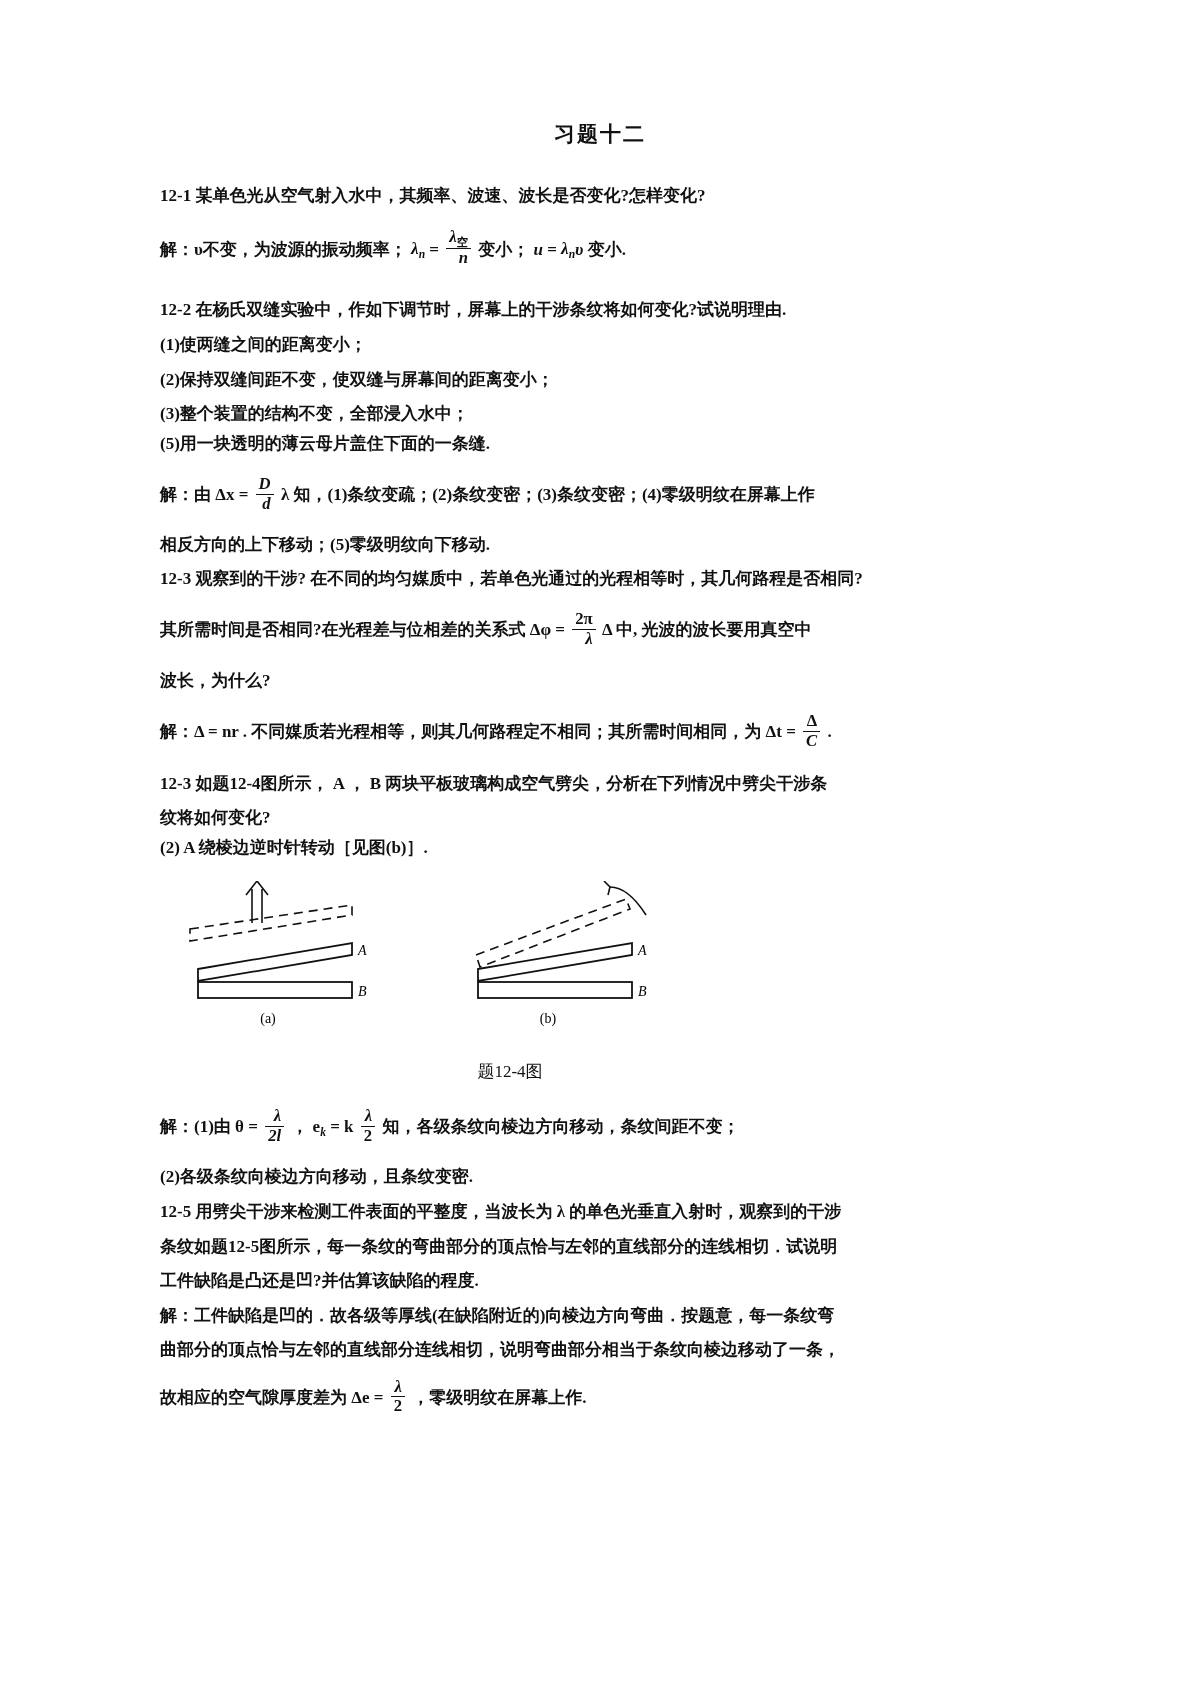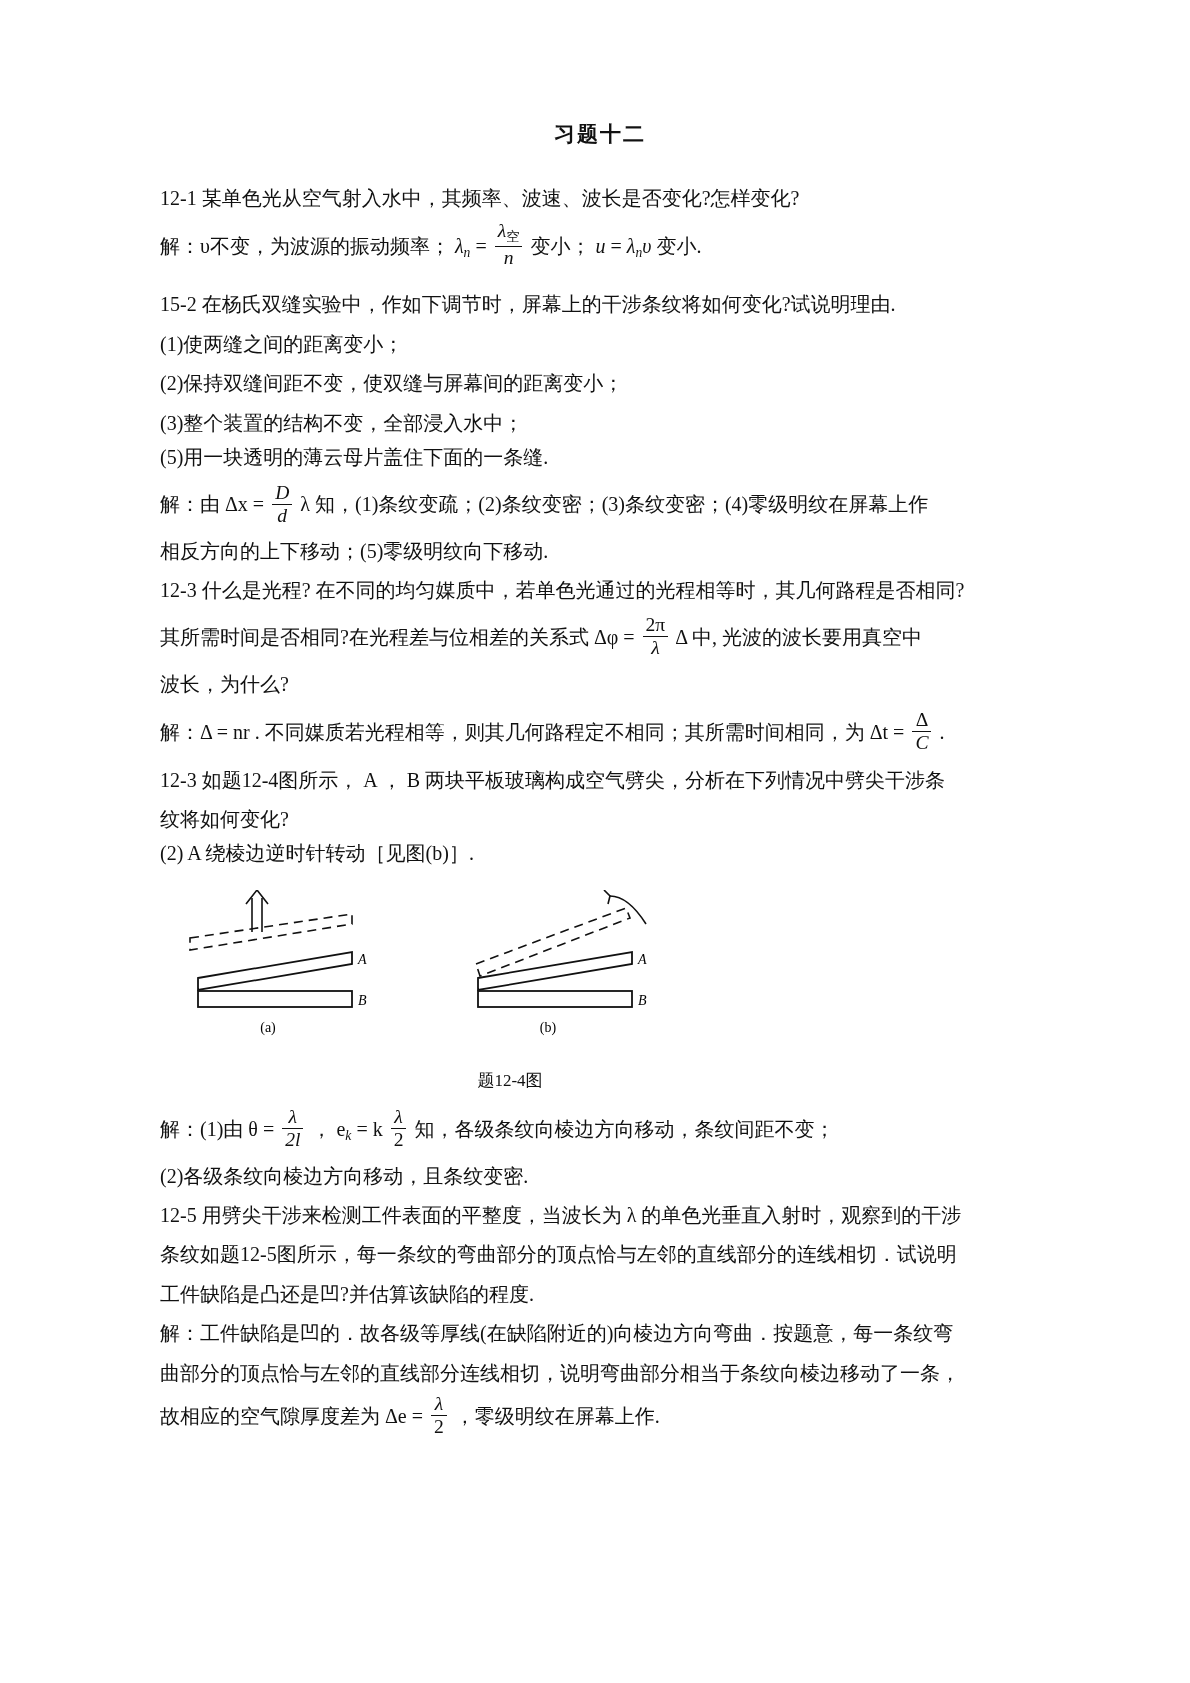--- a/index.html
+++ b/index.html
@@ -29,38 +29,39 @@
     width: 880px;
   }
   .doc-title {
     text-align: center;
     font-size: 21px;
     letter-spacing: 2px;
     margin: 0 0 34px 0;
     font-family: "Liberation Serif", "DejaVu Serif", serif;
   }
   .para {
-    font-size: 20px;
+    font-size: 17px;
     line-height: 1.62;
     margin: 0 0 6px 0;
     text-align: justify;
+    font-weight: bold;
   }
   .para.gap-top { margin-top: 17px; }
   .para.tight { margin-bottom: 2px; margin-top: 7px; }
   .qnum { font-family: "Liberation Serif", serif; }
   .mi { font-style: italic; font-family: "Liberation Serif", "DejaVu Serif", serif; }
   .mn { font-family: "Liberation Serif", "DejaVu Serif", serif; }
   .sub { font-size: 0.68em; vertical-align: -0.32em; font-style: italic;}
   .subn { font-size: 0.68em; vertical-align: -0.32em; font-style: normal;}
   .frac {
     display: inline-block;
     vertical-align: -0.52em;
-    text-align: center;
+    text-align: right;
     line-height: 1.12;
-    margin: 0 3px;
+    margin: 12px 3px;
     font-size: 0.98em;
   }
   .frac .num { display: block; padding: 0 3px; }
   .frac .den { display: block; border-top: 1px solid #111; padding: 0 3px; }
   .eqline { line-height: 2.5; }
   .figwrap {
     margin: 20px 0 4px 0;
     position: relative;
     height: 175px;
   }
@@ -92,41 +93,41 @@
       <span>解：</span><span>υ不变，为波源的振动频率；</span>
       <span class="mi">λ<span class="sub">n</span></span> =
       <span class="frac">
         <span class="num mi">λ<span class="subn">空</span></span>
         <span class="den mi">n</span>
       </span>
       变小； <span class="mi">u</span> = <span class="mi">λ<span class="sub">n</span></span><span class="mi">υ</span> 变小.
     </p>
 
     <p class="para gap-top">
-      <span class="qnum">15-2</span>
+      <span class="qnum">12-2</span>
       <span>在杨氏双缝实验中，作如下调节时，屏幕上的干涉条纹将如何变化?试说明理由.</span>
     </p>
     <p class="para tight">(1)使两缝之间的距离变小；</p>
     <p class="para tight">(2)保持双缝间距不变，使双缝与屏幕间的距离变小；</p>
     <p class="para tight">(3)整个装置的结构不变，全部浸入水中；</p>
     <p class="para">(5)用一块透明的薄云母片盖住下面的一条缝.</p>
 
     <p class="para eqline">
       <span>解：由 Δx =</span>
       <span class="frac">
         <span class="num mi">D</span>
         <span class="den mi">d</span>
       </span>
       <span>λ 知，(1)条纹变疏；(2)条纹变密；(3)条纹变密；(4)零级明纹在屏幕上作</span>
     </p>
     <p class="para">相反方向的上下移动；(5)零级明纹向下移动.</p>
 
     <p class="para">
       <span class="qnum">12-3</span>
-      <span>什么是光程? 在不同的均匀媒质中，若单色光通过的光程相等时，其几何路程是否相同?</span>
+      <span>观察到的干涉? 在不同的均匀媒质中，若单色光通过的光程相等时，其几何路程是否相同?</span>
     </p>
     <p class="para eqline">
       <span>其所需时间是否相同?在光程差与位相差的关系式 Δφ =</span>
       <span class="frac">
         <span class="num mn">2π</span>
         <span class="den mi">λ</span>
       </span>
       <span>Δ   中, 光波的波长要用真空中</span>
     </p>
     <p class="para">波长，为什么?</p>

